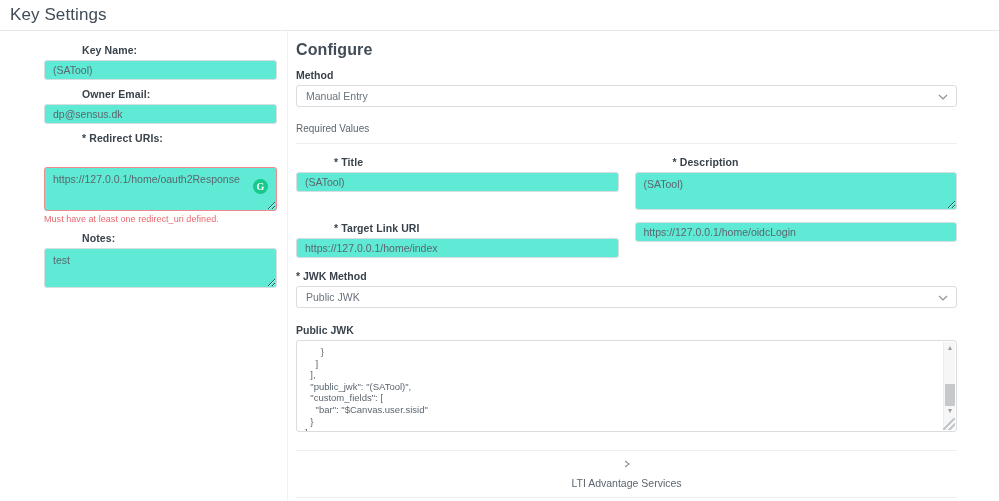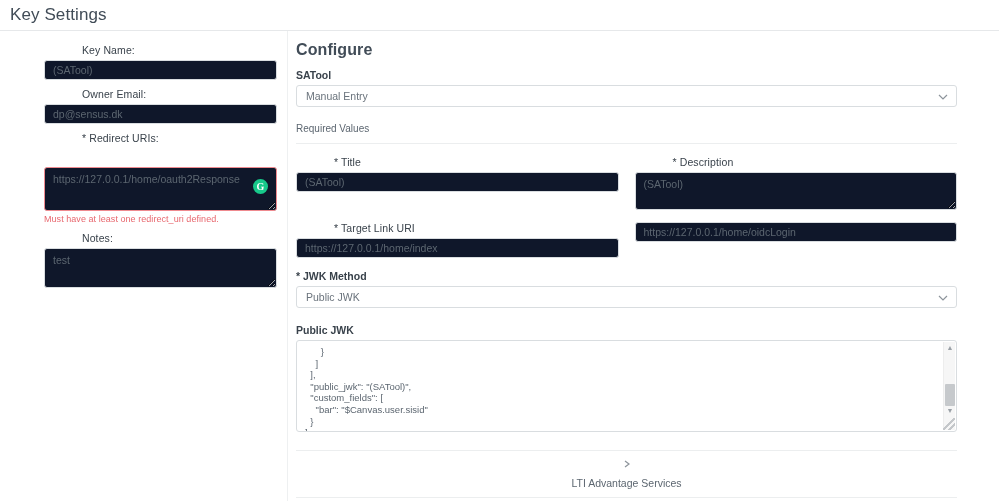--- a/index.html
+++ b/index.html
@@ -34,33 +34,33 @@
   }
   .right-col {
     flex: 1;
     padding: 10px 42px 0 8px;
   }
 
   
   .field { margin-bottom: 8px; }
   .lbl {
     font-size: 10.5px;
-    font-weight: normal;
+    font-weight: bold;
     color: #39424b;
     display: block;
     margin-bottom: 4px;
     letter-spacing: .1px;
     padding-left: 38px;
   }
 
   input.txt, textarea.txt, .fakeinput {
     width: 100%;
     border: 1px solid #d9dde0;
     border-radius: 3px;
-    background: #0f172a;
+    background: #5eead4;
     font-family: "Liberation Sans", sans-serif;
     font-size: 10.5px;
     color: #5c6670;
     padding: 5px 8px;
     outline: none;
     display: block;
   }
   input.txt { height: 20px; line-height: 10px; }
   textarea.txt { resize: vertical; overflow: hidden; }
 
@@ -250,21 +250,21 @@
         <label class="lbl">Notes:</label>
         <textarea class="txt ta-notes" style="">test</textarea>
       </div>
 
     </div>
 
     <div class="right-col">
 
       <h2 class="configure-title">Configure</h2>
 
-      <div class="sec-lbl">SATool</div>
+      <div class="sec-lbl">Method</div>
       <div class="select-wrap">
         <div class="select-box">Manual Entry</div>
         <span class="chev-down">
           <svg viewBox="0 0 10 10" width="10" height="10">
               <path d="M1 3 L5 7 L9 3" fill="none" stroke="#8d949b" stroke-width="1.2"></path>
             </svg>
         </span>
       </div>
 
       <div class="req-values">Required Values</div>

